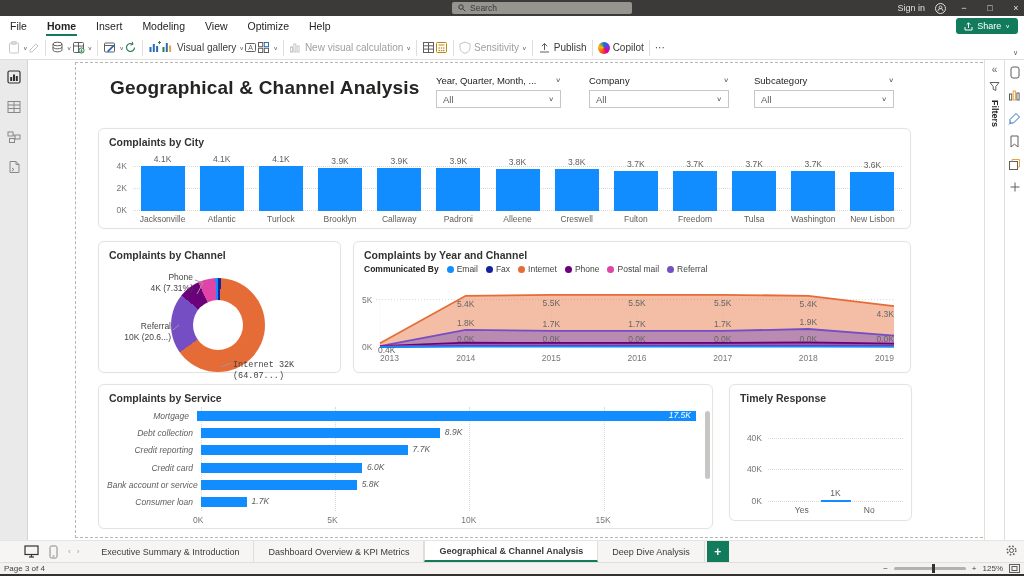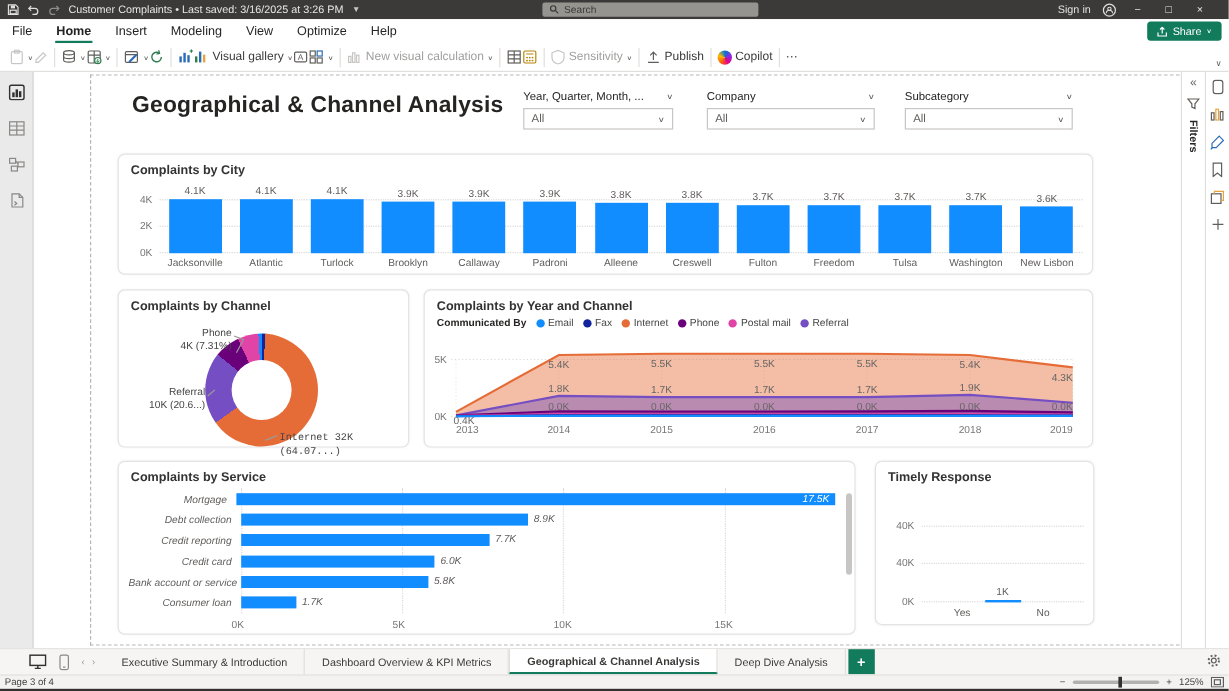--- a/index.html
+++ b/index.html
@@ -6,21 +6,21 @@
   html,body { width:1024px; height:576px; }
   body { font-family:"Liberation Sans", sans-serif; background:#fff; overflow:hidden; }
   .app { position:relative; width:1024px; height:576px; background:#fff; }
 
   
   .titlebar { position:absolute; top:0; left:0; right:0; height:16px; background:#3b3a39; display:flex; align-items:center; color:#e1dfdd; font-size:9px; }
   .titlebar .tb-left { display:flex; align-items:center; gap:7px; padding-left:6px; }
   .tb-title { color:#e8e6e4; white-space:nowrap; }
   .tb-caret { font-size:7px; color:#c8c6c4; }
   .tb-search { position:absolute; left:452px; top:2px; width:180px; height:12px; background:#96948f; border-radius:2px; display:flex; align-items:center; gap:4px; padding-left:6px; color:#3b3a39; font-size:8.5px; }
-  .tb-right { position:absolute; right:0; top:0; height:16px; display:flex; align-items:center; gap:10px; padding-right:16px; }
+  .tb-right { position:absolute; right:0; top:0; height:16px; display:flex; align-items:center; gap:10px; padding-right:0; }
   .winbtn { width:16px; text-align:center; font-size:9px; color:#e1dfdd; }
   .avatar { width:11px; height:11px; border:1px solid #e1dfdd; border-radius:50%; display:flex; align-items:center; justify-content:center; font-size:7px; }
   .dim { opacity:.5; }
   .icn { display:inline-block; vertical-align:middle; }
 
   
   .menubar { position:absolute; top:16px; left:0; right:0; height:20px; background:#fff; display:flex; align-items:center; font-size:10.5px; color:#252423; }
   .menu-item { padding:0 10px; height:20px; display:flex; align-items:center; position:relative; }
   .menu-item.active { font-weight:bold; }
   .menu-item.active::after { content:""; position:absolute; left:9px; right:9px; bottom:0; height:2px; background:#117B5C; }
@@ -103,41 +103,20 @@
   .window-edge { position:absolute; top:574px; left:0; right:0; height:2px; background:#323130; }
 
   svg { display:block; }
 </style>
 </head>
 <body>
 
 <div class="app">
 
   <div class="titlebar">
-    <div class="tb-left">
-      <span class="icn">
-          <svg width="10" height="10" viewBox="0 0 10 10">
-            <path d="M1 1h6l2 2v6H1z" fill="none" stroke="#e1dfdd"></path>
-            <rect x="3" y="1.5" width="3.5" height="2.5" fill="#e1dfdd"></rect>
-            <rect x="2.5" y="5.5" width="5" height="3" fill="none" stroke="#e1dfdd"></rect>
-          </svg>
-        </span>
-      <span class="icn">
-          <svg width="10" height="10" viewBox="0 0 10 10">
-            <path d="M3 2 L1 4 L3 6 M1 4 H6 A2.5 2.5 0 0 1 6 9 H4" fill="none" stroke="#e1dfdd"></path>
-          </svg>
-        </span>
-      <span class="icn dim">
-          <svg width="10" height="10" viewBox="0 0 10 10">
-            <path d="M7 2 L9 4 L7 6 M9 4 H4 A2.5 2.5 0 0 0 4 9 H6" fill="none" stroke="#e1dfdd"></path>
-          </svg>
-        </span>
-      <span class="tb-title">Customer Complaints • Last saved: 3/16/2025 at 3:26 PM</span>
-      <span class="tb-caret">▼</span>
-    </div>
     <div class="tb-search">
       <span class="icn">
           <svg width="8" height="8" viewBox="0 0 8 8">
             <circle cx="3" cy="3" r="2.2" fill="none" stroke="#3b3a39"></circle>
             <line x1="4.7" y1="4.7" x2="7.2" y2="7.2" stroke="#3b3a39"></line>
           </svg>
         </span>
       <span>Search</span>
     </div>
     <div class="tb-right">

